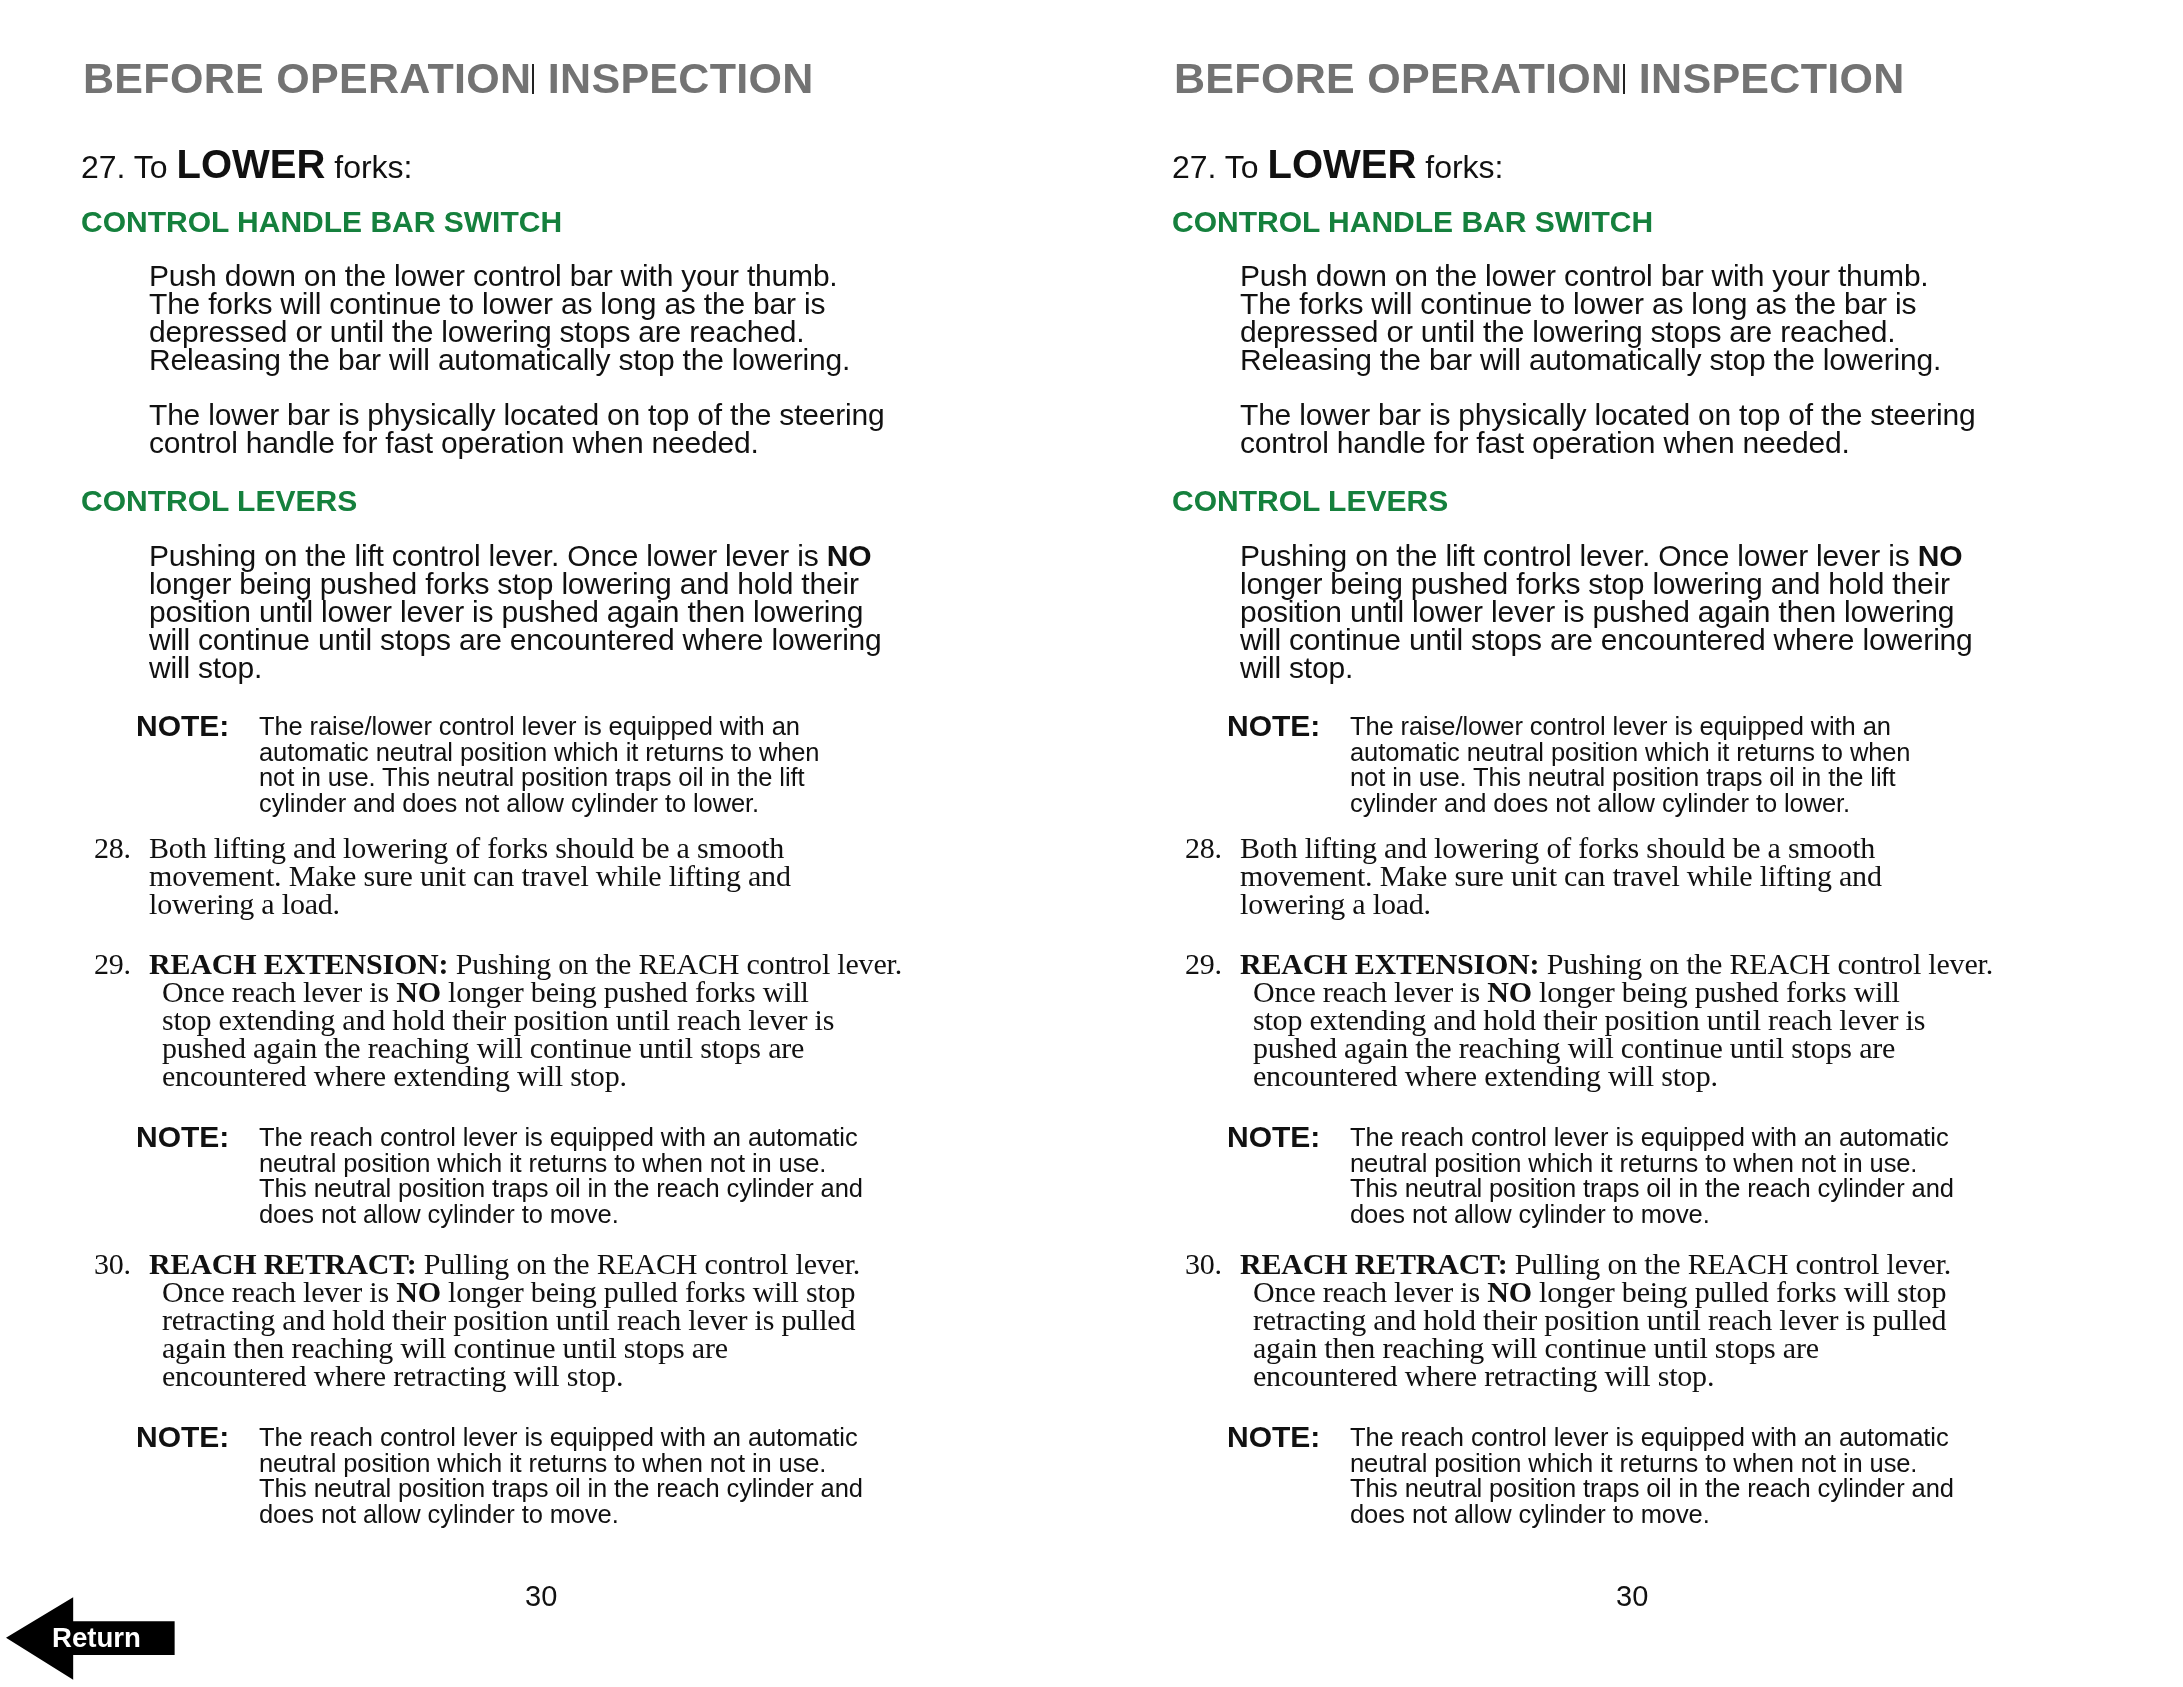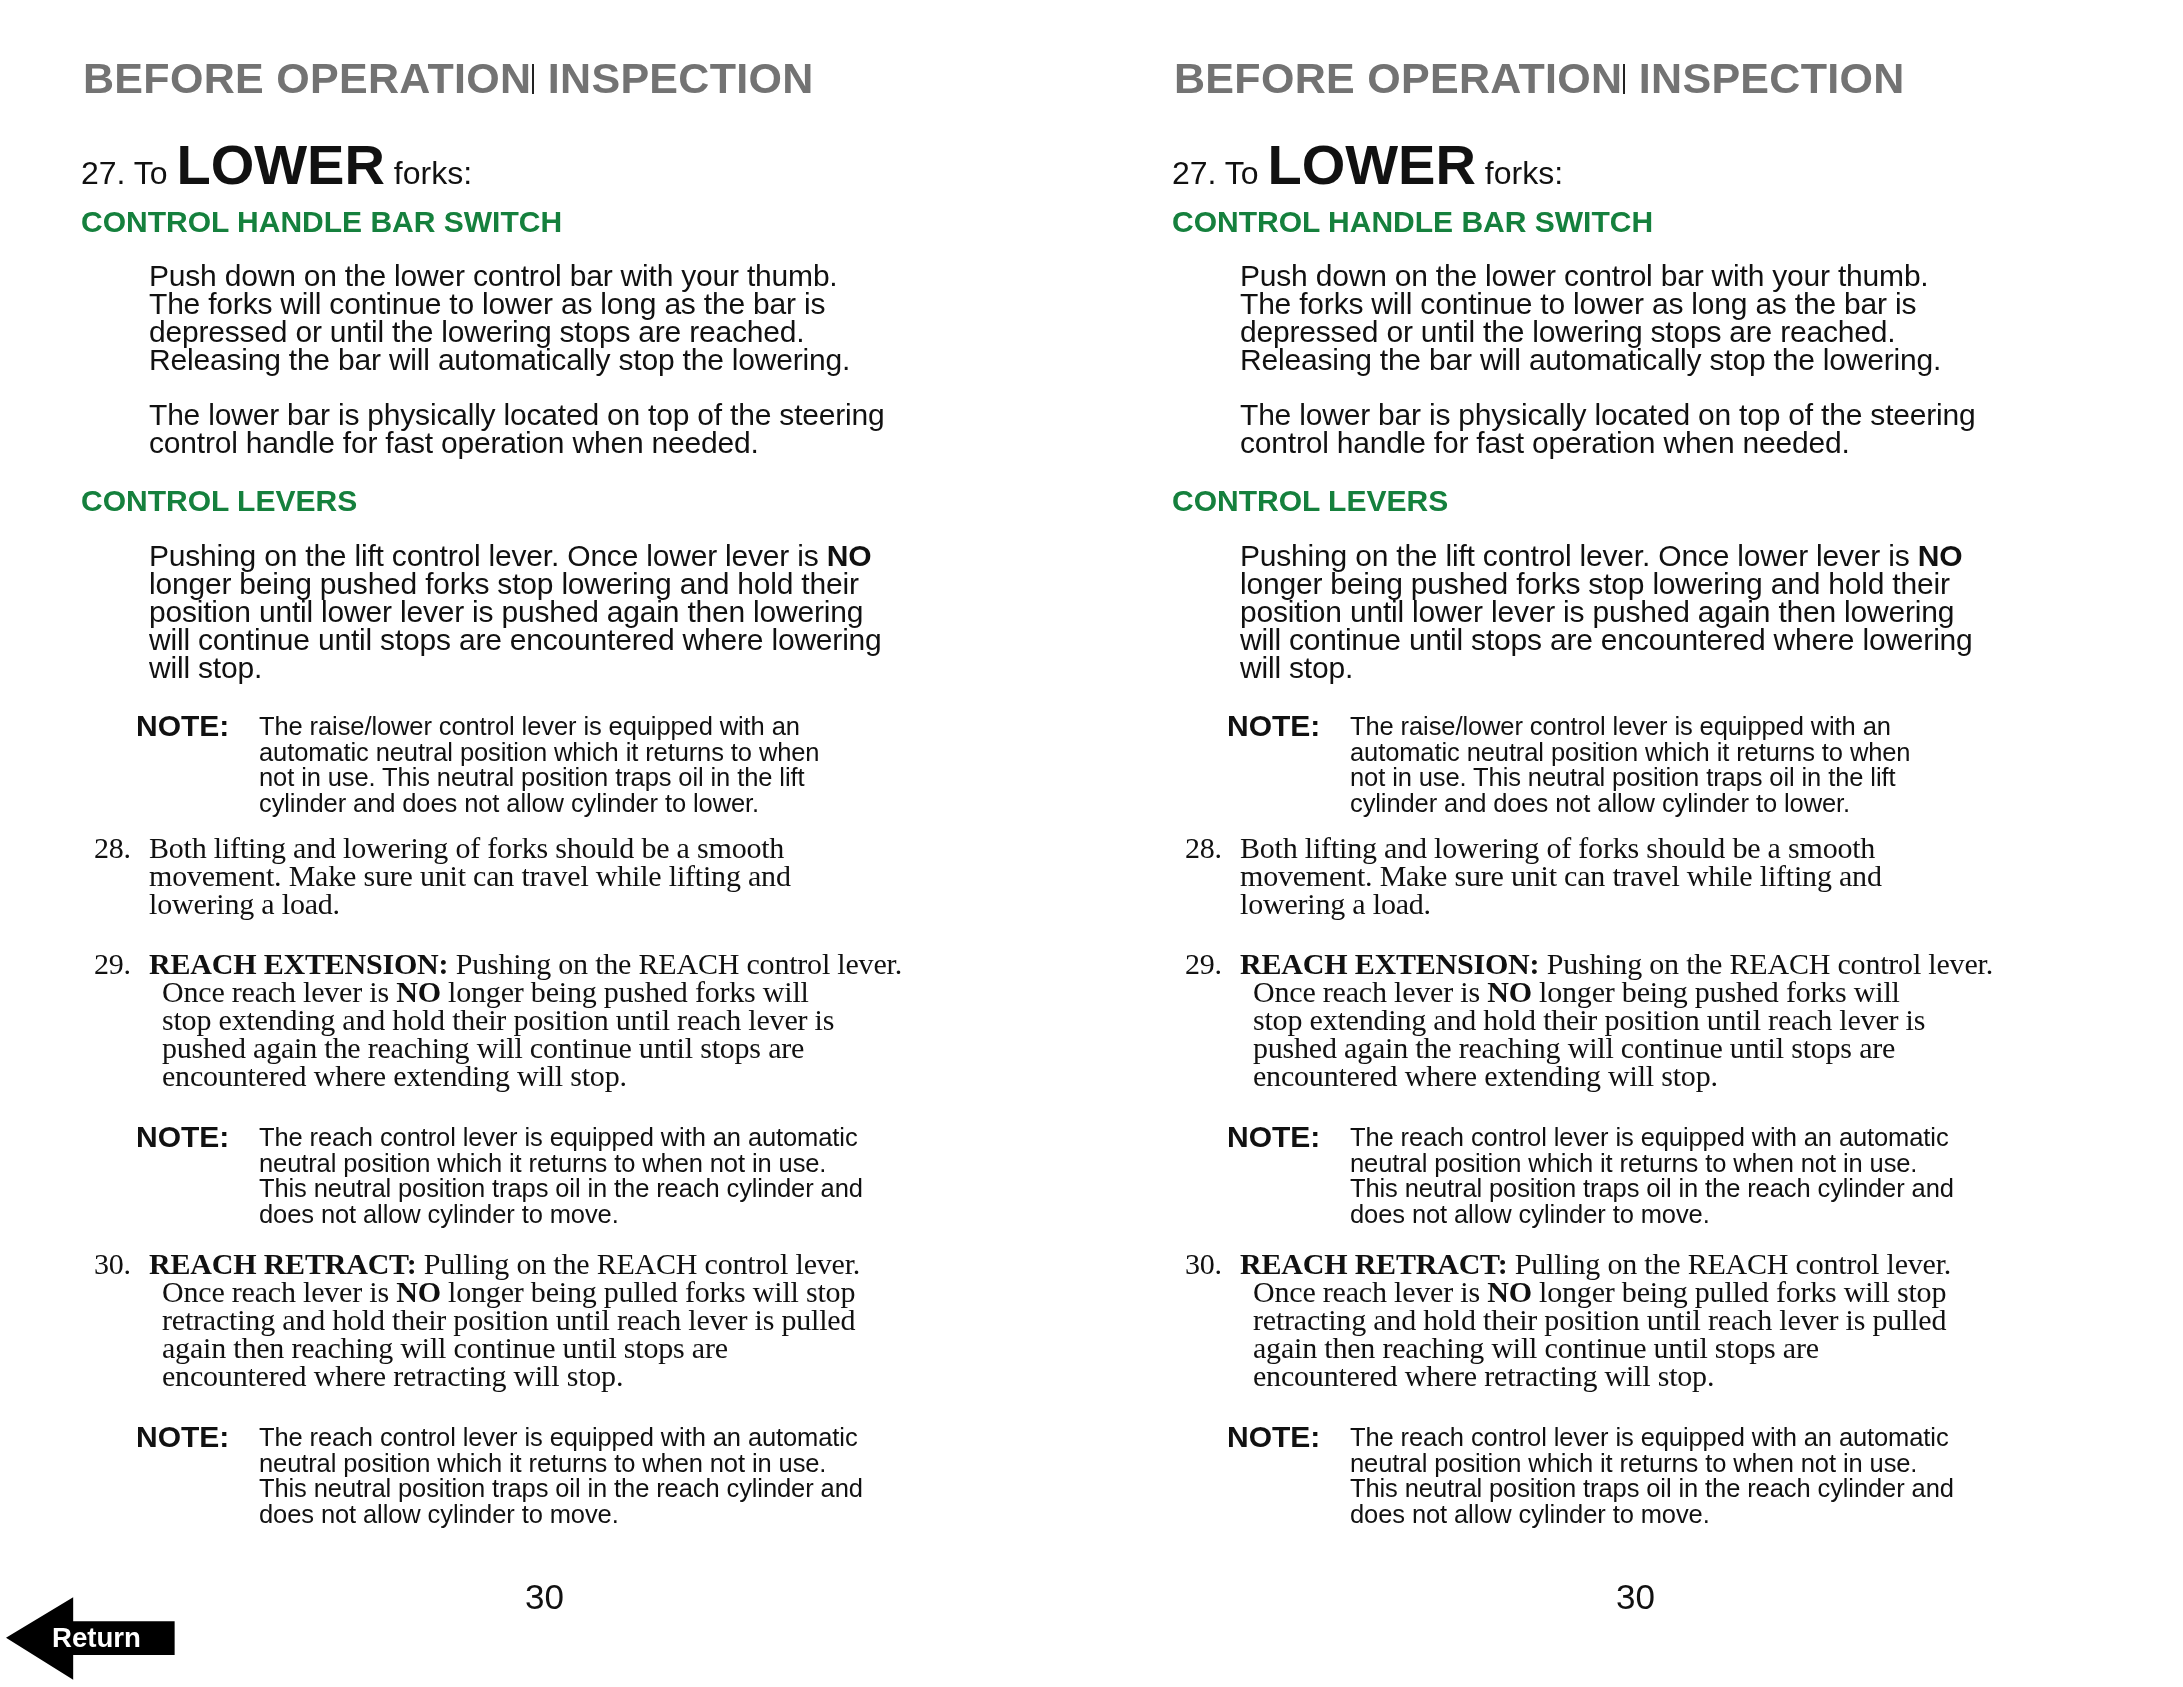--- a/index.html
+++ b/index.html
@@ -49,21 +49,21 @@
   .step27 {
     position: absolute;
     left: 81px;
     top: 145px;
     font-size: 32px;
     line-height: 39px;
     white-space: nowrap;
   }
   .step27 .big {
     font-weight: bold;
-    font-size: 56px;
+    font-size: 40px;
   }
 
   .subhead {
     position: absolute;
     left: 81px;
     font-weight: bold;
     font-size: 30px;
     line-height: 34px;
     white-space: nowrap;
     color: #15803d;
@@ -115,21 +115,21 @@
   .numbered .line { display: block; }
   .numbered .num { display: inline-block; width: 55px; }
   .numbered .cont { padding-left: 55px; }
   .numbered .cont2 { padding-left: 68px; }
   .numbered b { font-weight: bold; }
 
   .page-number {
     position: absolute;
     top: 1580px;
     left: 525px;
-    font-size: 35px;
+    font-size: 29px;
     line-height: 33px;
   }
 
   .return-btn {
     position: absolute;
     left: 4px;
     top: 1596px;
     width: 174px;
     height: 85px;
     cursor: pointer;

